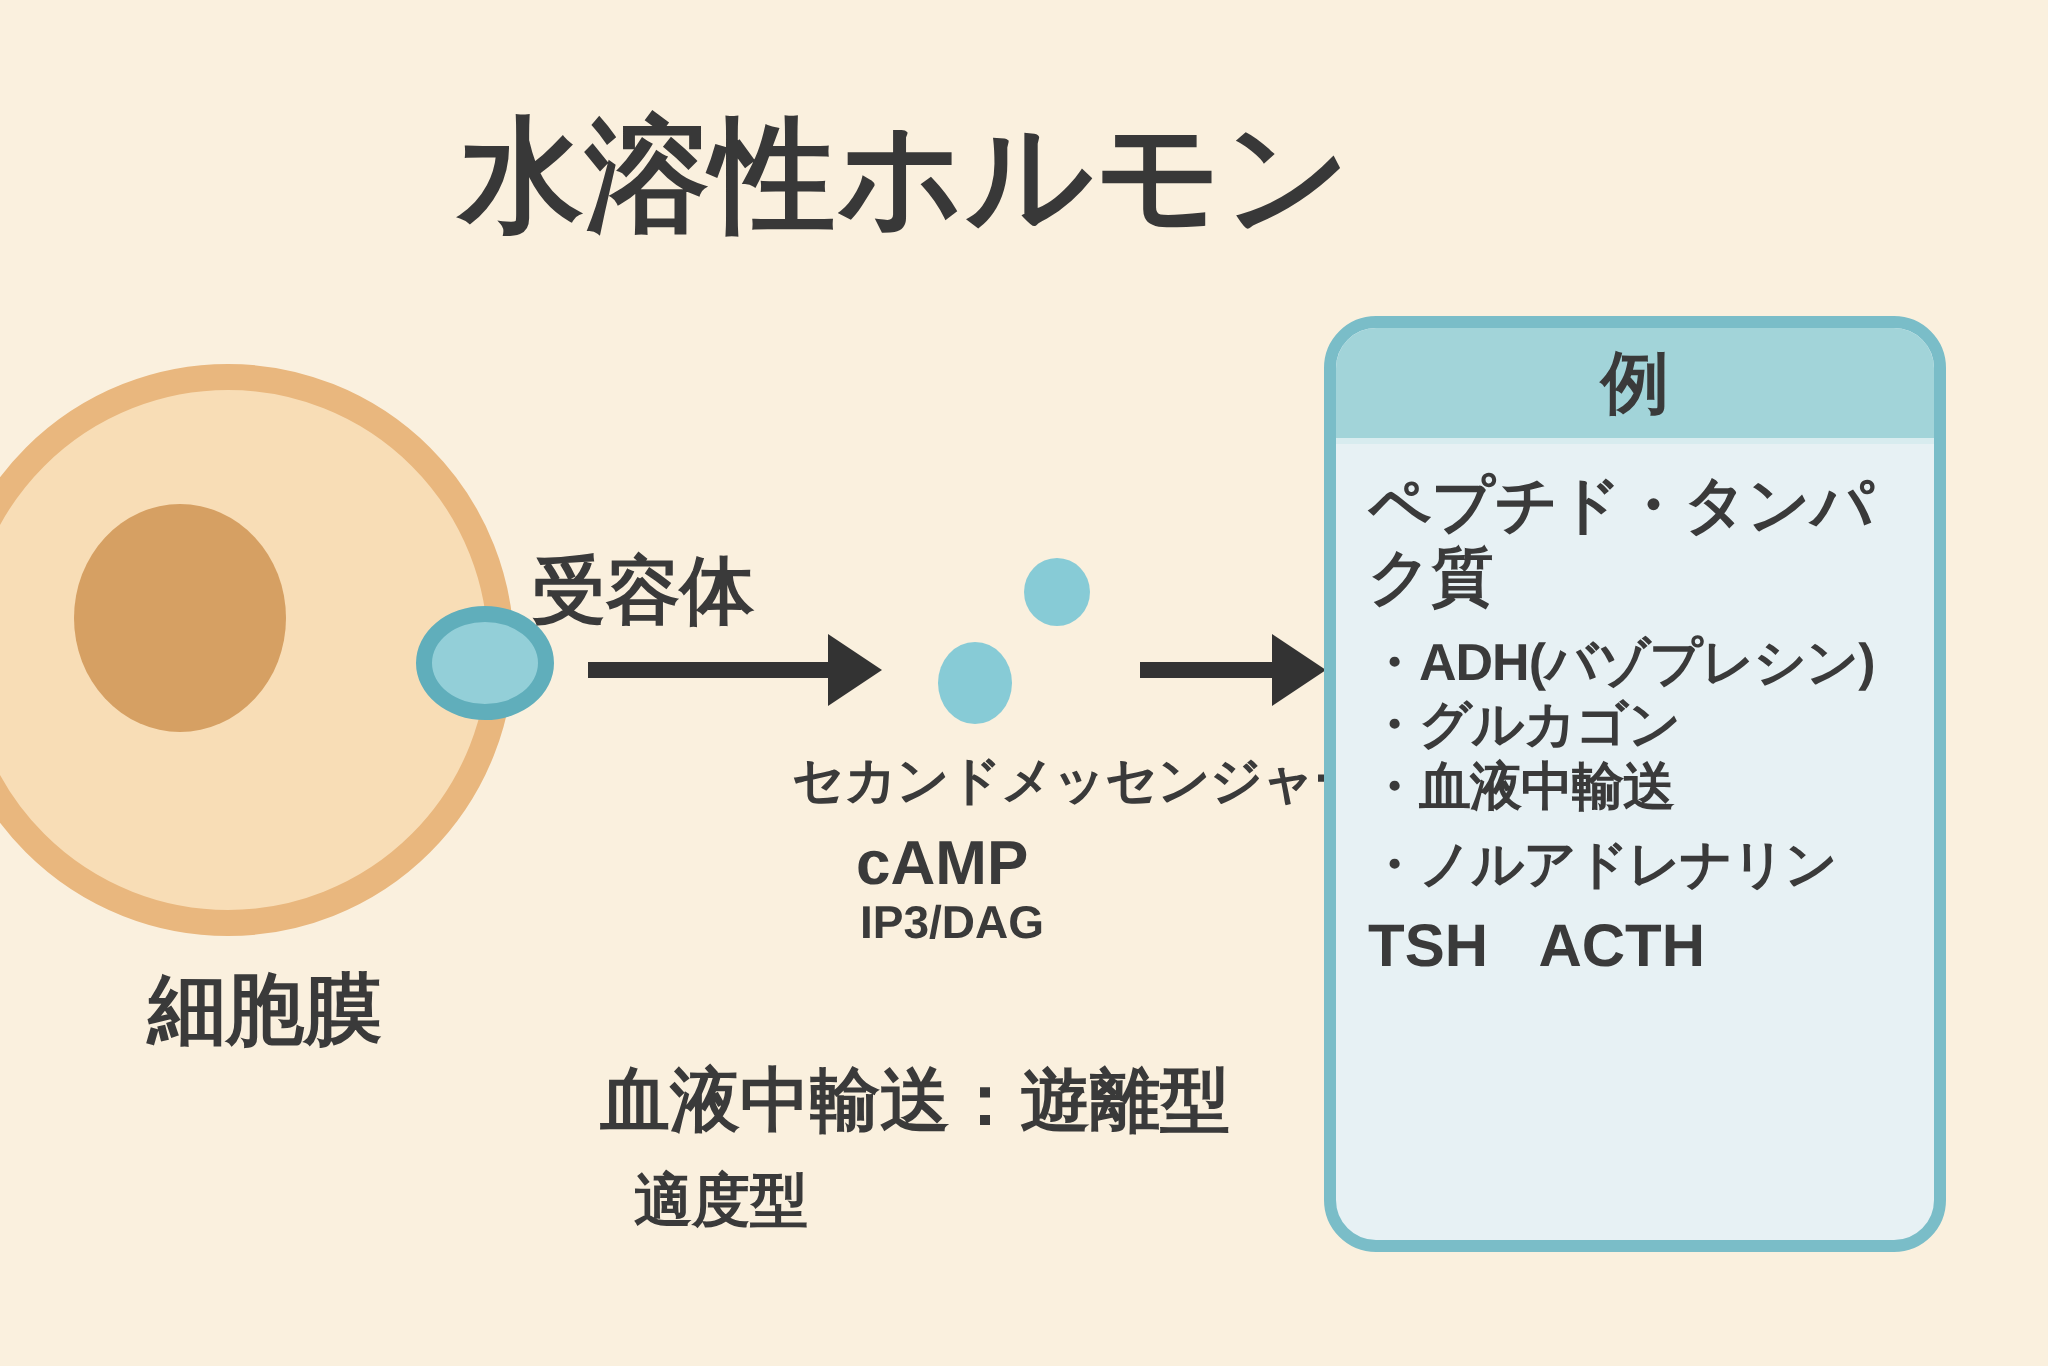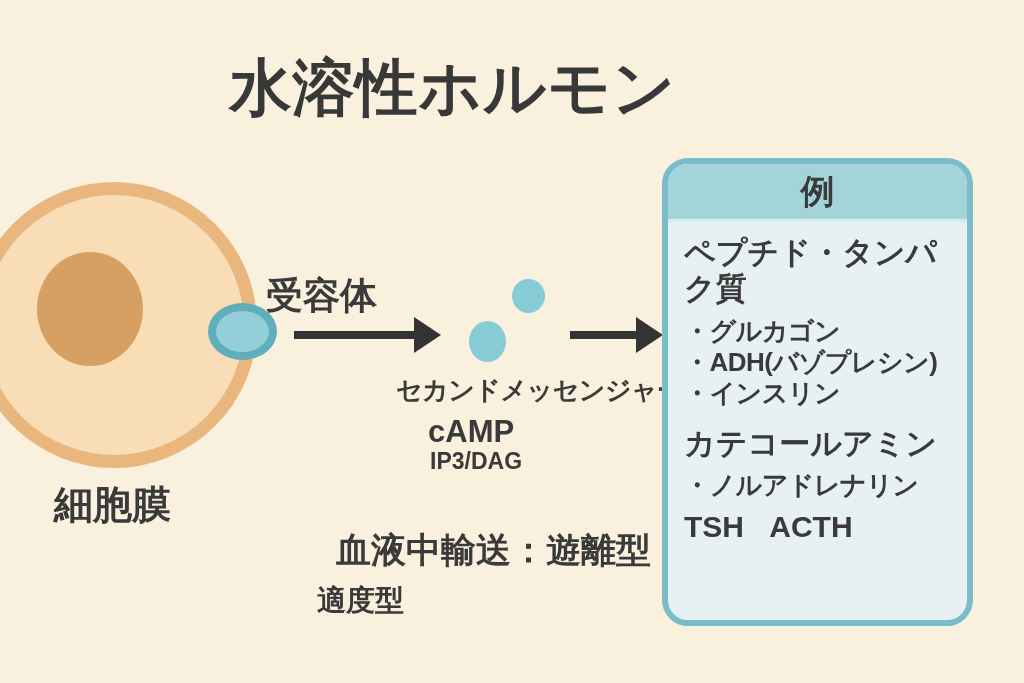--- a/index.html
+++ b/index.html
@@ -27,21 +27,21 @@
     background: #f8ddb6; border: 13px solid #e9b77e; border-radius: 50%;
   }
   .nucleus {
     left: 37px; top: 252px; width: 106px; height: 114px;
     background: #d6a063; border-radius: 50%;
   }
   .receptor {
     left: 208px; top: 303px; width: 69px; height: 57px;
     background: #93cfd8; border: 8px solid #60aebb; border-radius: 50%;
   }
-  .membrane-label { left: 54px; top: 478px; font-size: 39px; font-weight: 700; }
+  .membrane-label { left: 74px; top: 478px; font-size: 39px; font-weight: 700; }
   .receptor-label { left: 266px; top: 271px; font-size: 37px; font-weight: 700; }
 
   
   .arrow-shaft { background: #333333; height: 8px; }
   .arrow1-shaft { left: 294px; top: 331px; width: 120px; }
   .arrow1-head  { left: 414px; top: 317px; width: 0; height: 0;
                   border-top: 18px solid transparent; border-bottom: 18px solid transparent;
                   border-left: 27px solid #333333; }
   .arrow2-shaft { left: 570px; top: 331px; width: 66px; }
   .arrow2-head  { left: 636px; top: 317px; width: 0; height: 0;
@@ -51,21 +51,21 @@
   
   .dot { background: #87cbd6; border-radius: 50%; }
   .dot-lower { left: 469px; top: 321px; width: 37px; height: 41px; }
   .dot-upper { left: 512px; top: 279px; width: 33px; height: 34px; }
 
   .sm-label { left: 396px; top: 373px; font-size: 26px; font-weight: 600; letter-spacing: -0.5px; }
   .msg1 { left: 428px; top: 414px; font-size: 31px; font-weight: 600; text-align: right; }
   .msg2 { left: 430px; top: 448px; font-size: 23px; font-weight: 600; }
 
   
-  .note-transport { left: 336px; top: 527px; font-size: 35px; font-weight: 700; }
+  .note-transport { left: 300px; top: 527px; font-size: 35px; font-weight: 700; }
   .note-speed     { left: 317px; top: 581px; font-size: 29px; font-weight: 700; }
 
   
   .example-box {
     left: 662px; top: 158px; width: 311px; height: 468px;
     background: #e7f1f4; border: 6px solid #7abdc8; border-radius: 26px;
     overflow: hidden;
   }
   .example-header {
     width: 100%; height: 58px; background: #a2d4d9;
@@ -111,23 +111,22 @@
 
 <div class="abs example-box">
   <div class="example-header">
     <span class="example-header-label">例</span>
   </div>
   <div class="example-body">
     <div class="group-title">
       <div>ペプチド・タンパク質</div>
     </div>
     <div class="group-items">
+      <div class="item">・ADH(バゾプレシン)</div>
       <div class="item">・グルカゴン</div>
-      <div class="item">・ADH(バゾプレシン)</div>
-      <div class="item">・インスリン</div>
+      <div class="item">・血液中輸送</div>
     </div>
-    <div class="group-title group2-title">カテコールアミン</div>
     <div class="group-items group2-items g2">
       <div class="item">・ノルアドレナリン</div>
     </div>
     <div class="example-footer">TSH ACTH</div>
   </div>
 </div>
 
 </body></html>

